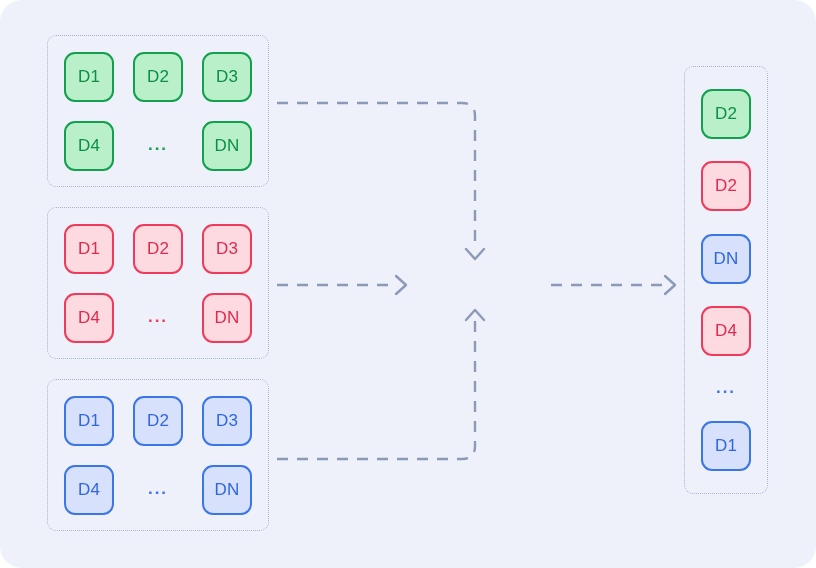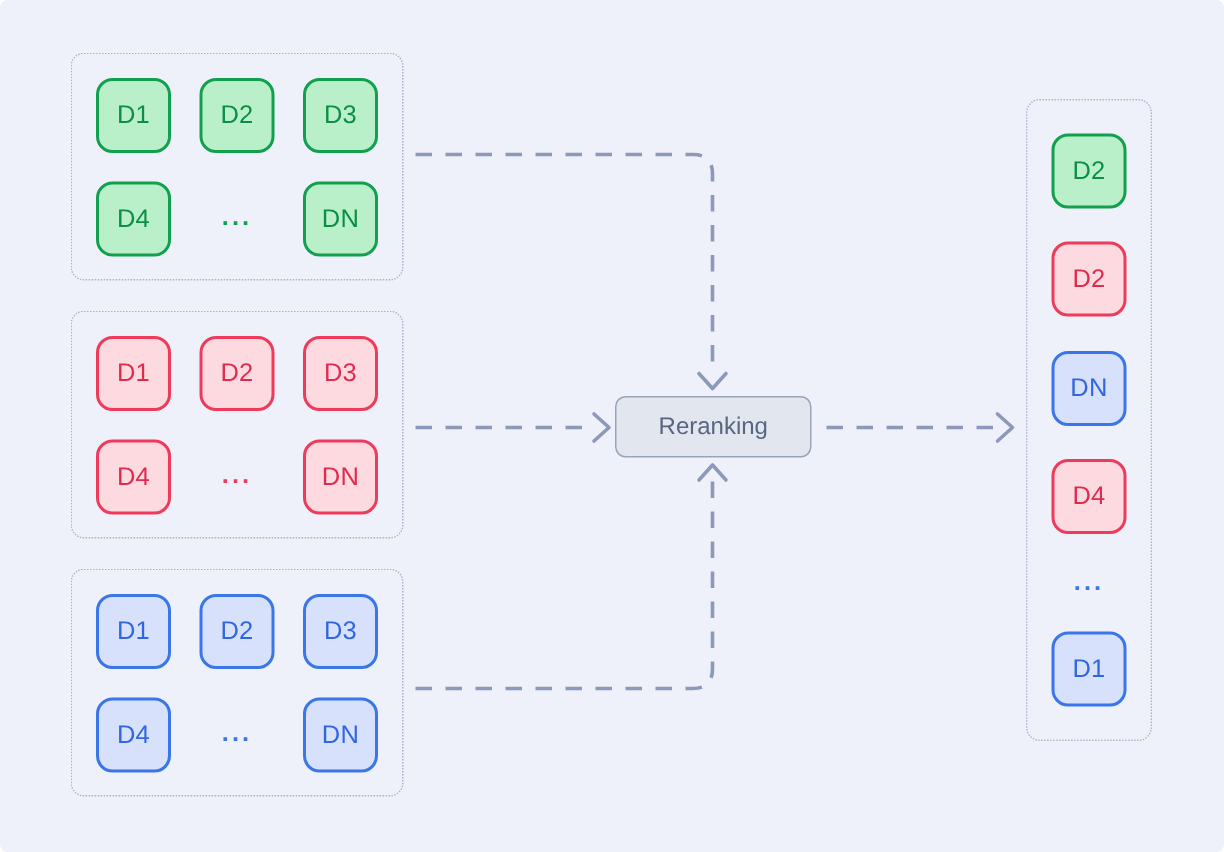--- a/index.html
+++ b/index.html
@@ -12,21 +12,21 @@
     height: 568px;
     font-family: "Liberation Sans", sans-serif;
     overflow: hidden;
   }
 
   #canvas {
     position: relative;
     width: 816px;
     height: 568px;
     background: #eef1fa;
-    border-radius: 5px;
+    border-radius: 22px;
     box-sizing: border-box;
     overflow: hidden;
     padding-left: 32px;
   }
 
   
   #connectors {
     position: absolute;
     left: 0;
     top: 0;
@@ -182,21 +182,20 @@
       <div class="doc blue">D2</div>
       <div class="doc blue">D3</div>
     </div>
     <div class="group-row">
       <div class="doc blue">D4</div>
       <div class="ellipsis blue">...</div>
       <div class="doc blue">DN</div>
     </div>
   </div>
 
-  <div id="reranking">Reranking</div>
 
   <div id="output-column">
     <div class="doc green">D2</div>
     <div class="doc red">D2</div>
     <div class="doc blue">DN</div>
     <div class="doc red">D4</div>
     <div class="ellipsis blue">...</div>
     <div class="doc blue">D1</div>
   </div>
 

